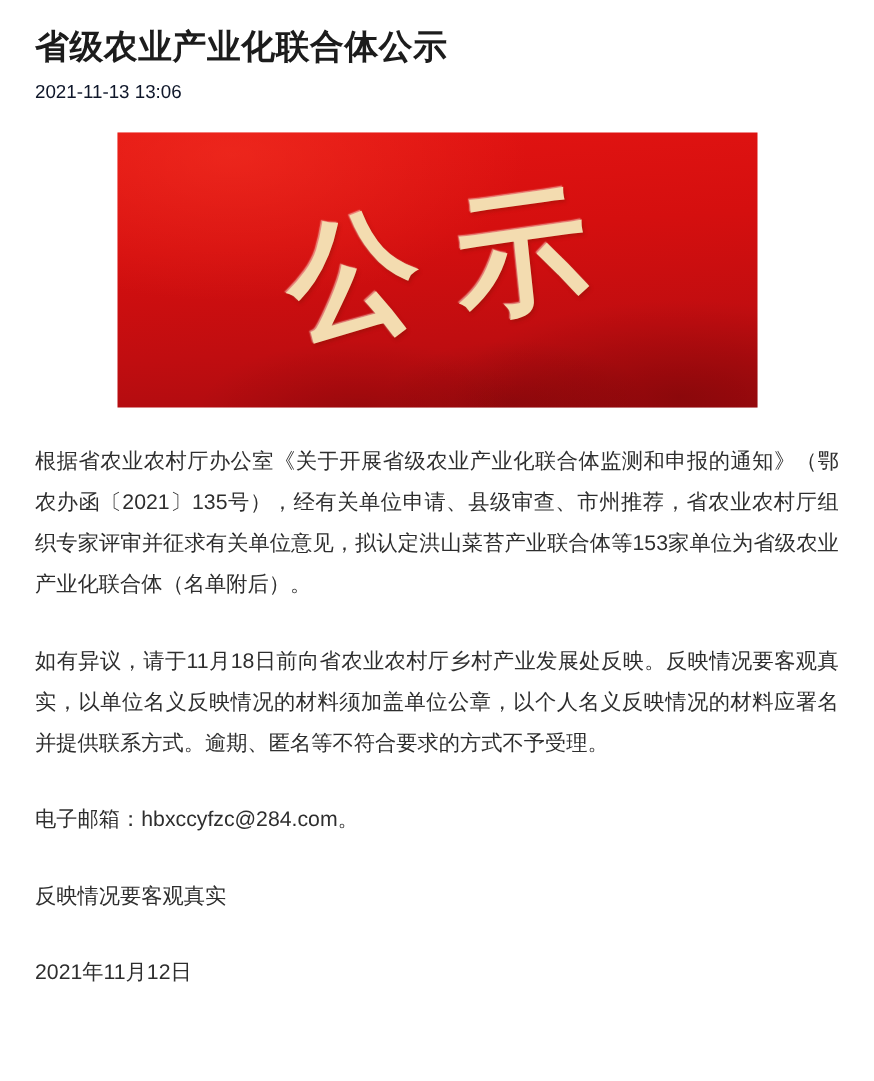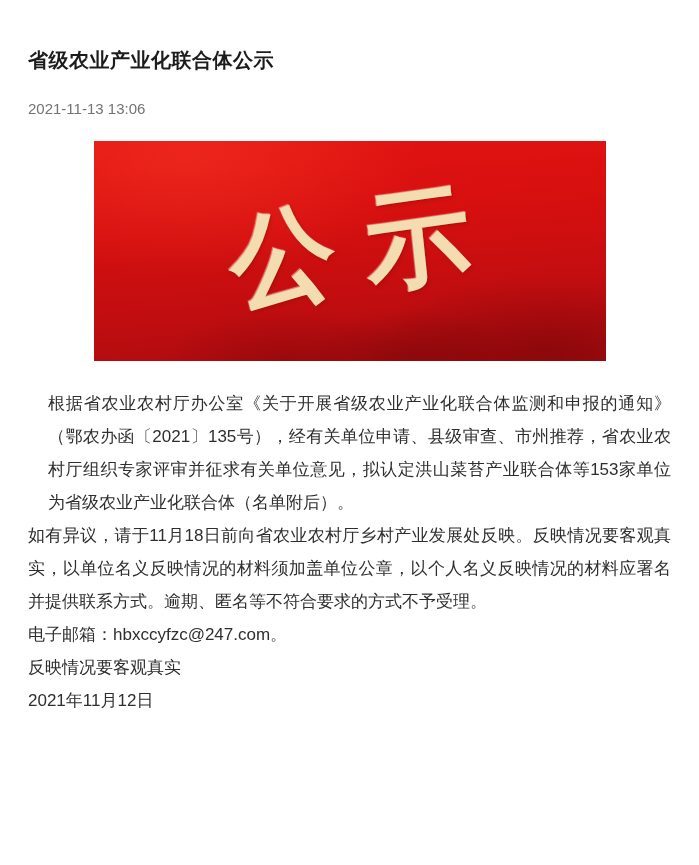--- a/index.html
+++ b/index.html
@@ -10,32 +10,32 @@
     overflow: hidden;
     font-family: "Liberation Sans", "DejaVu Sans", sans-serif;
   }
   .page {
     width: 699px;
     height: 865px;
     padding: 0 28px;
     background: #ffffff;
   }
   .article-title {
-    padding-top: 44px;
-    font-size: 20px;
+    padding-top: 21px;
+    font-size: 27px;
     line-height: 32px;
     font-weight: bold;
     color: #1c1c1c;
     letter-spacing: 0.5px;
   }
   .publish-date {
-    margin-top: 24px;
+    margin-top: 12px;
     font-size: 15px;
     line-height: 18px;
-    color: #737373;
+    color: #0f172a;
   }
   .banner {
     width: 512px;
     height: 220px;
     margin: 23px auto 0 auto;
     background:
       radial-gradient(ellipse 380px 190px at 18% 8%, rgba(255,66,44,0.40), rgba(255,66,44,0) 62%),
       radial-gradient(ellipse 260px 110px at 88% 96%, rgba(70,0,0,0.32), rgba(70,0,0,0) 70%),
       radial-gradient(ellipse 180px 80px at 38% 102%, rgba(84,0,0,0.26), rgba(84,0,0,0) 72%),
       radial-gradient(ellipse 150px 70px at 62% 98%, rgba(60,0,0,0.22), rgba(60,0,0,0) 70%),
@@ -54,28 +54,28 @@
   .banner-char {
     font-size: 106px;
     line-height: 1;
     font-weight: bold;
     color: #f3dcb0;
     text-shadow:
       1px 2px 3px rgba(120, 20, 0, 0.35),
       -1px -1px 1px rgba(255, 248, 228, 0.55);
   }
   .body-text p {
+    margin-top: 28px;
     font-size: 17px;
     line-height: 33px;
     color: #2e2e2e;
     text-align: justify;
   }
   .body-text p.first {
     margin-top: 26px;
-    margin-left: 20px;
   }
 </style>
 </head>
 <body>
 
 <div class="page">
 
   <h1 class="article-title">省级农业产业化联合体公示</h1>
 
   <div class="publish-date">2021-11-13 13:06</div>
@@ -83,18 +83,18 @@
   <div class="banner">
     <div class="banner-text">
       <span class="banner-char">公</span>
       <span class="banner-char">示</span>
     </div>
   </div>
 
   <div class="body-text">
     <p class="first">根据省农业农村厅办公室《关于开展省级农业产业化联合体监测和申报的通知》（鄂农办函〔2021〕135号），经有关单位申请、县级审查、市州推荐，省农业农村厅组织专家评审并征求有关单位意见，拟认定洪山菜苔产业联合体等153家单位为省级农业产业化联合体（名单附后）。</p>
     <p>如有异议，请于11月18日前向省农业农村厅乡村产业发展处反映。反映情况要客观真实，以单位名义反映情况的材料须加盖单位公章，以个人名义反映情况的材料应署名并提供联系方式。逾期、匿名等不符合要求的方式不予受理。</p>
-    <p>电子邮箱：hbxccyfzc@247.com。</p>
+    <p>电子邮箱：hbxccyfzc@284.com。</p>
     <p>反映情况要客观真实</p>
     <p>2021年11月12日</p>
   </div>
 
 </div>
 
 </body></html>

